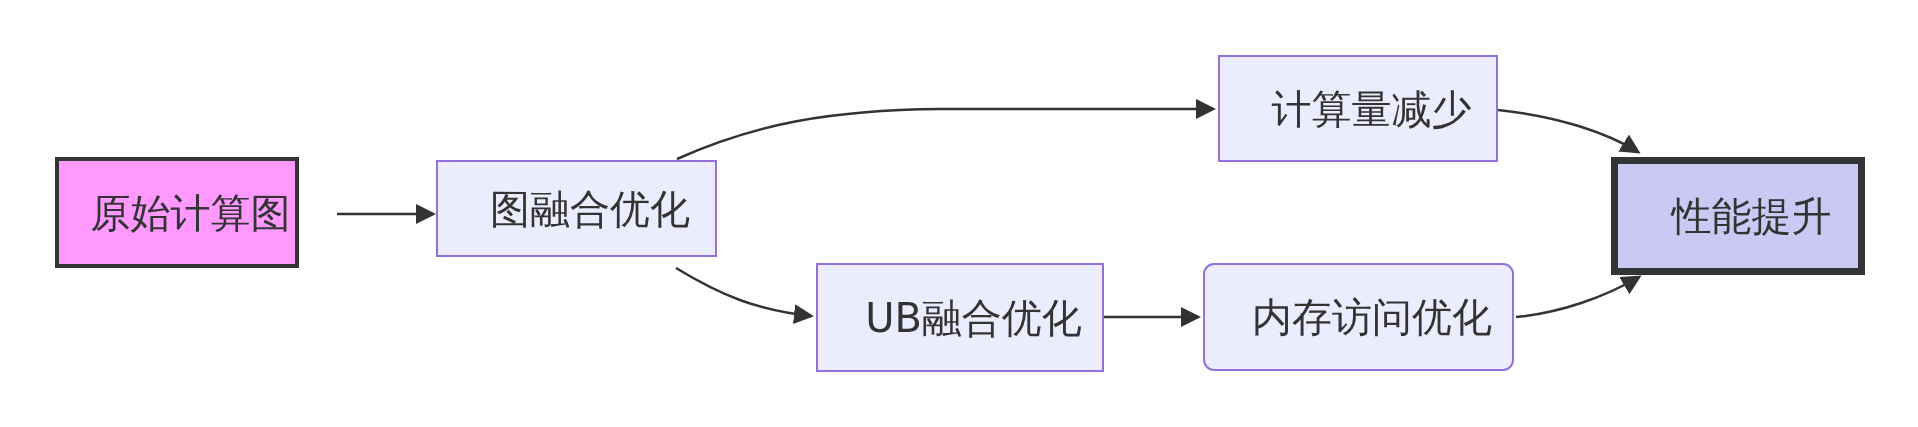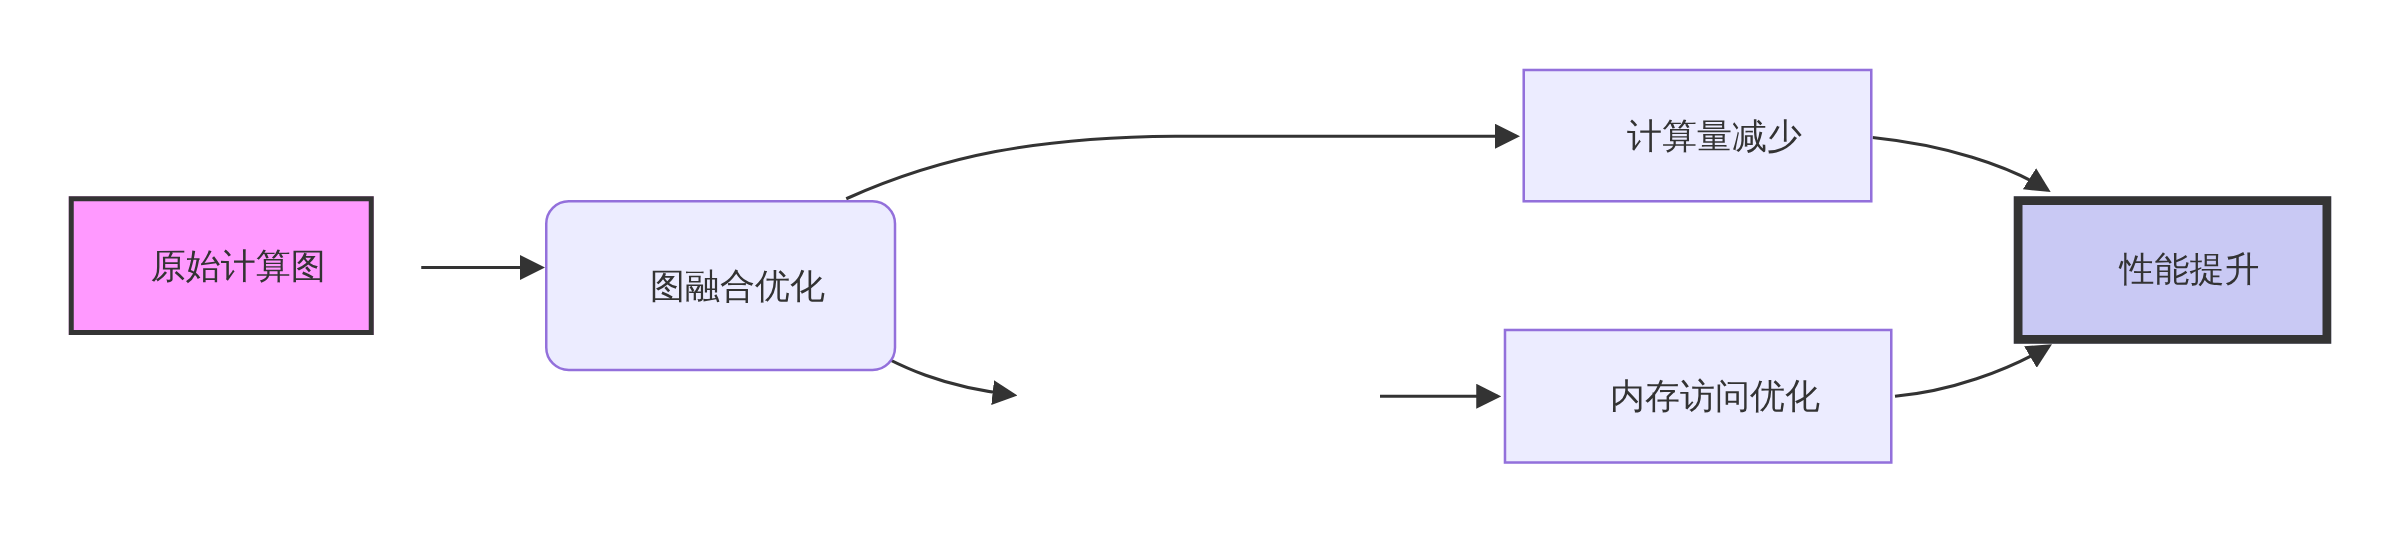--- a/index.html
+++ b/index.html
@@ -30,30 +30,30 @@
     stroke-width: 2.5px;
   }
   .node {
     position: absolute;
     box-sizing: border-box;
     display: flex;
     align-items: center;
     justify-content: center;
     border-style: solid;
     color: #333333;
-    font-size: 28px;
+    font-size: 40px;
     line-height: 1.2;
     white-space: nowrap;
     padding-left: 27px;
   }
   .node-label { display: inline-block; }
 
   
   .node-original-graph   { left:   55px; top: 157px; width: 244px; height: 111px; border-width: 4px;   }
-  .node-graph-fusion     { left:  436px; top: 160px; width: 281px; height: 137px; border-width: 2.5px; border-radius: 19px; }
+  .node-graph-fusion     { left:  436px; top: 160px; width: 281px; height: 97px; border-width: 2.5px; }
   .node-compute-reduce   { left: 1218px; top:  55px; width: 280px; height: 107px; border-width: 2.5px; }
   .node-ub-fusion        { left:  816px; top: 263px; width: 288px; height: 109px; border-width: 2.5px; }
   .node-memory-access    { left: 1203px; top: 263px; width: 311px; height: 108px; border-width: 2.5px; }
   .node-performance-gain { left: 1611px; top: 157px; width: 254px; height: 118px; border-width: 7px;   }
 </style>
 </head>
 <body>
 
 <div class="canvas" style="background-color: rgb(255, 255, 255);">
 
@@ -82,22 +82,25 @@
   </div>
 
   <div class="node node-graph-fusion" style="background-color: rgb(236, 236, 255); border-color: rgb(147, 112, 219); color: rgb(51, 51, 51);">
     <span class="node-label">图融合优化</span>
   </div>
 
   <div class="node node-compute-reduce" style="background-color: rgb(236, 236, 255); border-color: rgb(147, 112, 219); color: rgb(51, 51, 51);">
     <span class="node-label">计算量减少</span>
   </div>
 
+  <div class="node node-ub-fusion" style="background-color: rgb(236, 236, 255); border-color: rgb(147, 112, 219); color: rgb(51, 51, 51);">
+    <span class="node-label">UB融合优化</span>
+  </div>
 
-  <div class="node node-memory-access" style="background-color: rgb(236, 236, 255); border-color: rgb(147, 112, 219); color: rgb(51, 51, 51);">
+  <div class="node node-memory-access" style="background-color: rgb(236, 236, 255); border-color: rgb(147, 112, 219); color: rgb(51, 51, 51); border-radius: 11px;">
     <span class="node-label">内存访问优化</span>
   </div>
 
   <div class="node node-performance-gain" style="background-color: rgb(201, 201, 244); border-color: rgb(52, 52, 52); color: rgb(51, 51, 51);">
     <span class="node-label">性能提升</span>
   </div>
 
 </div>
 
 </body></html>

